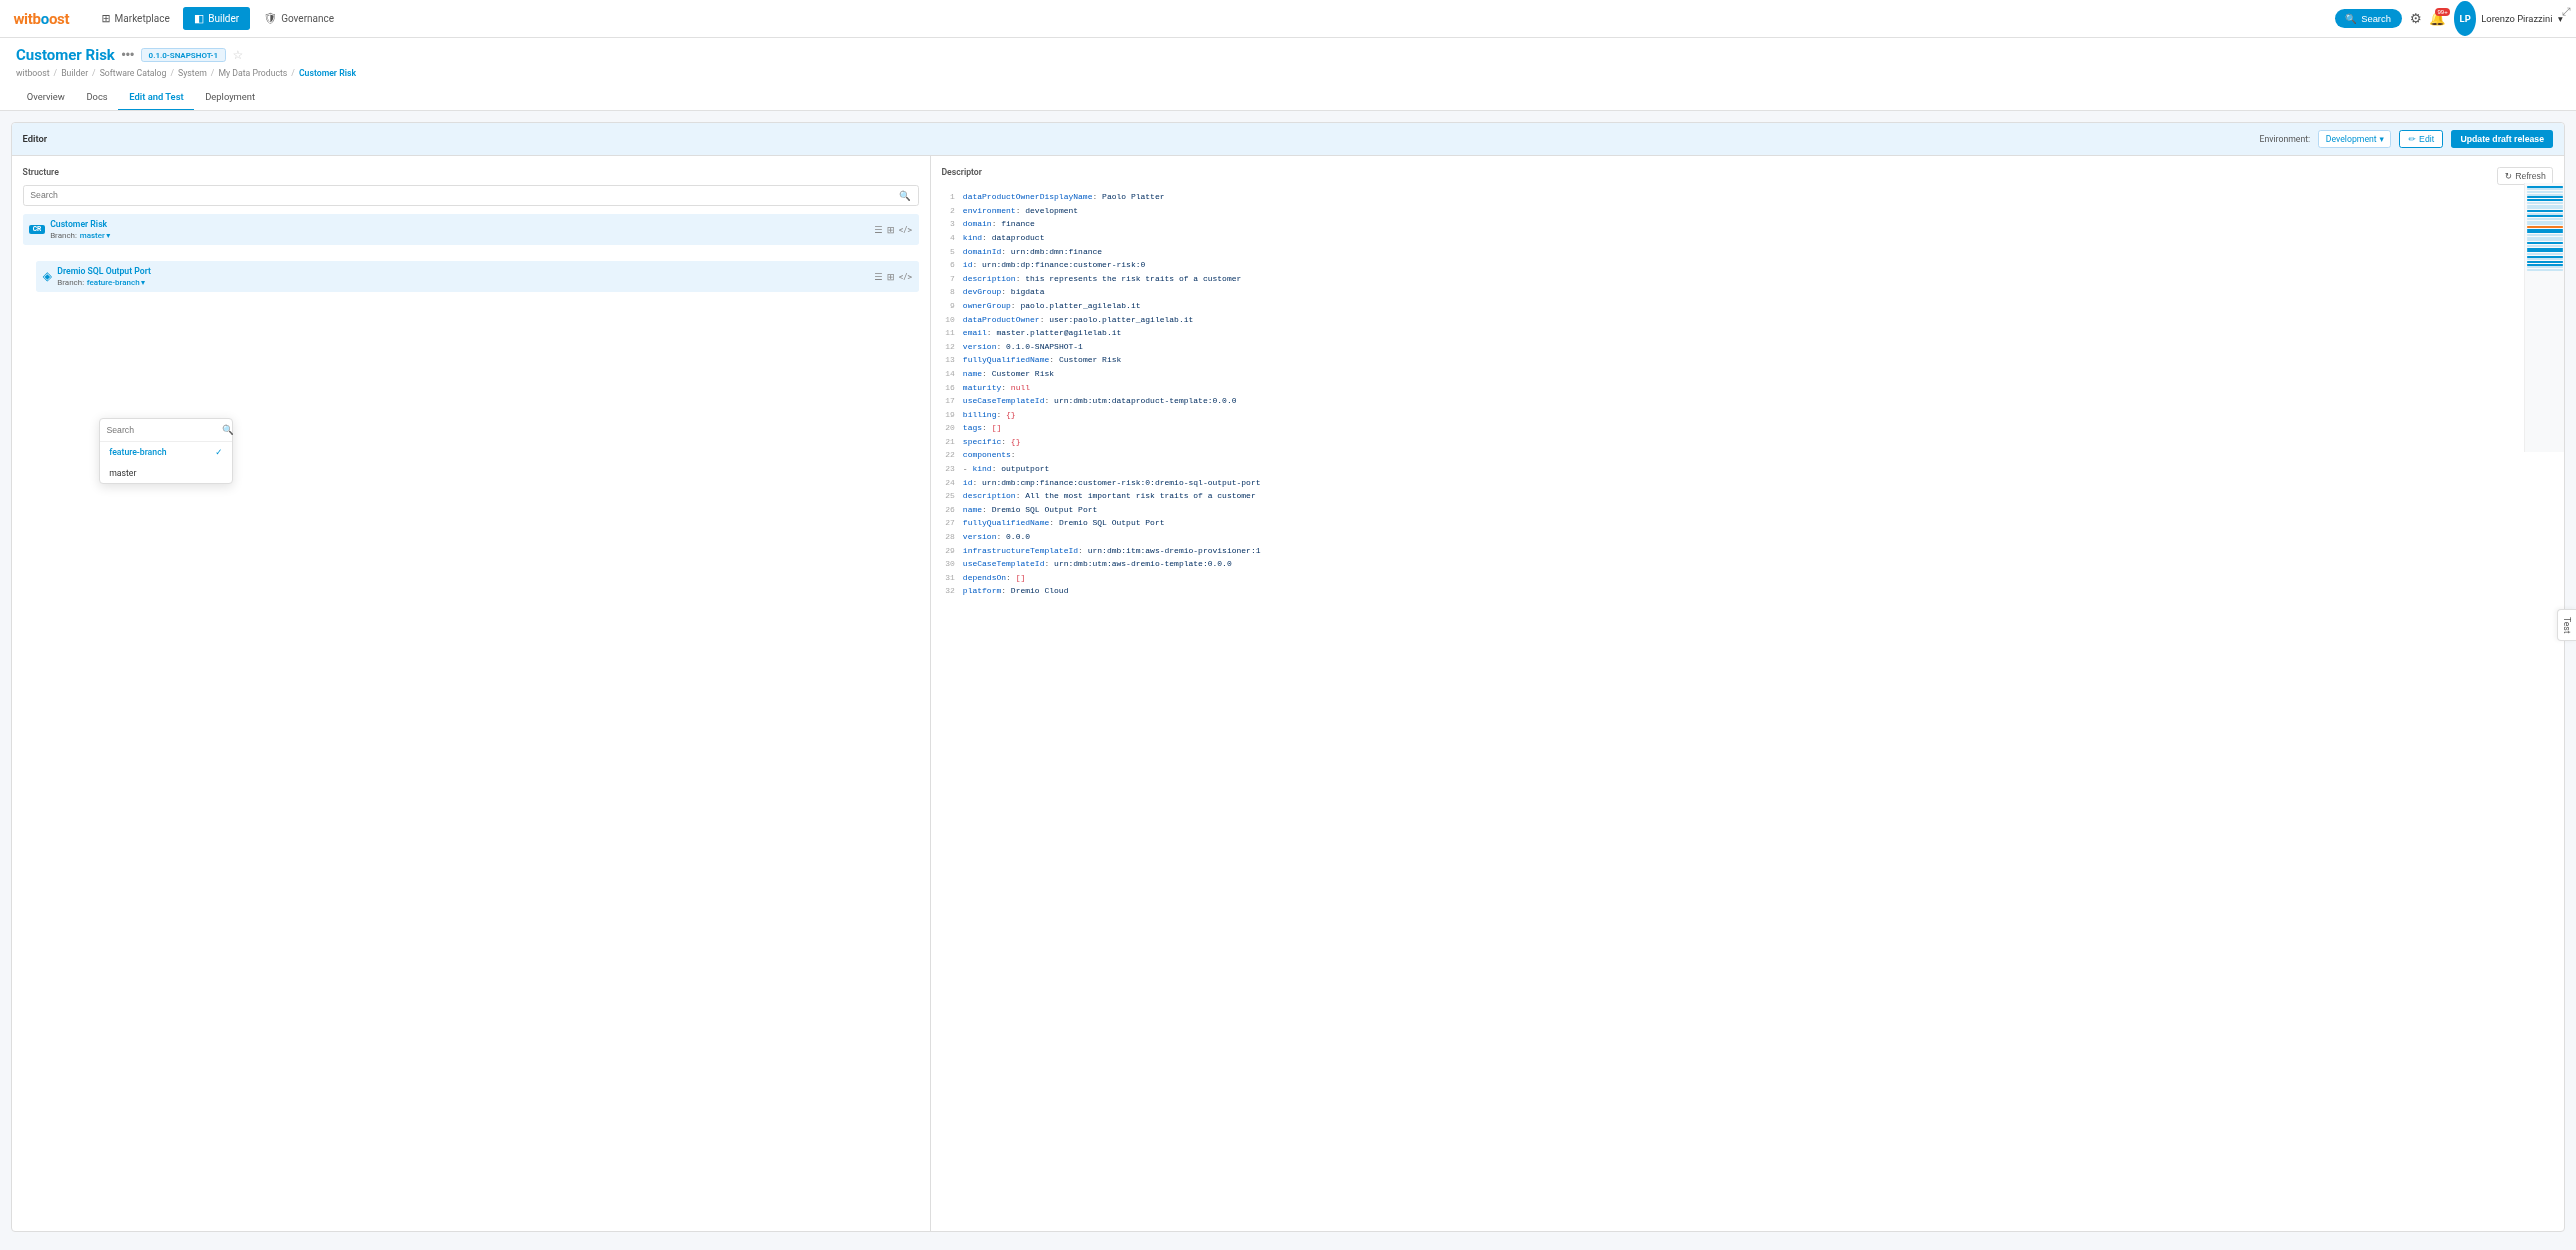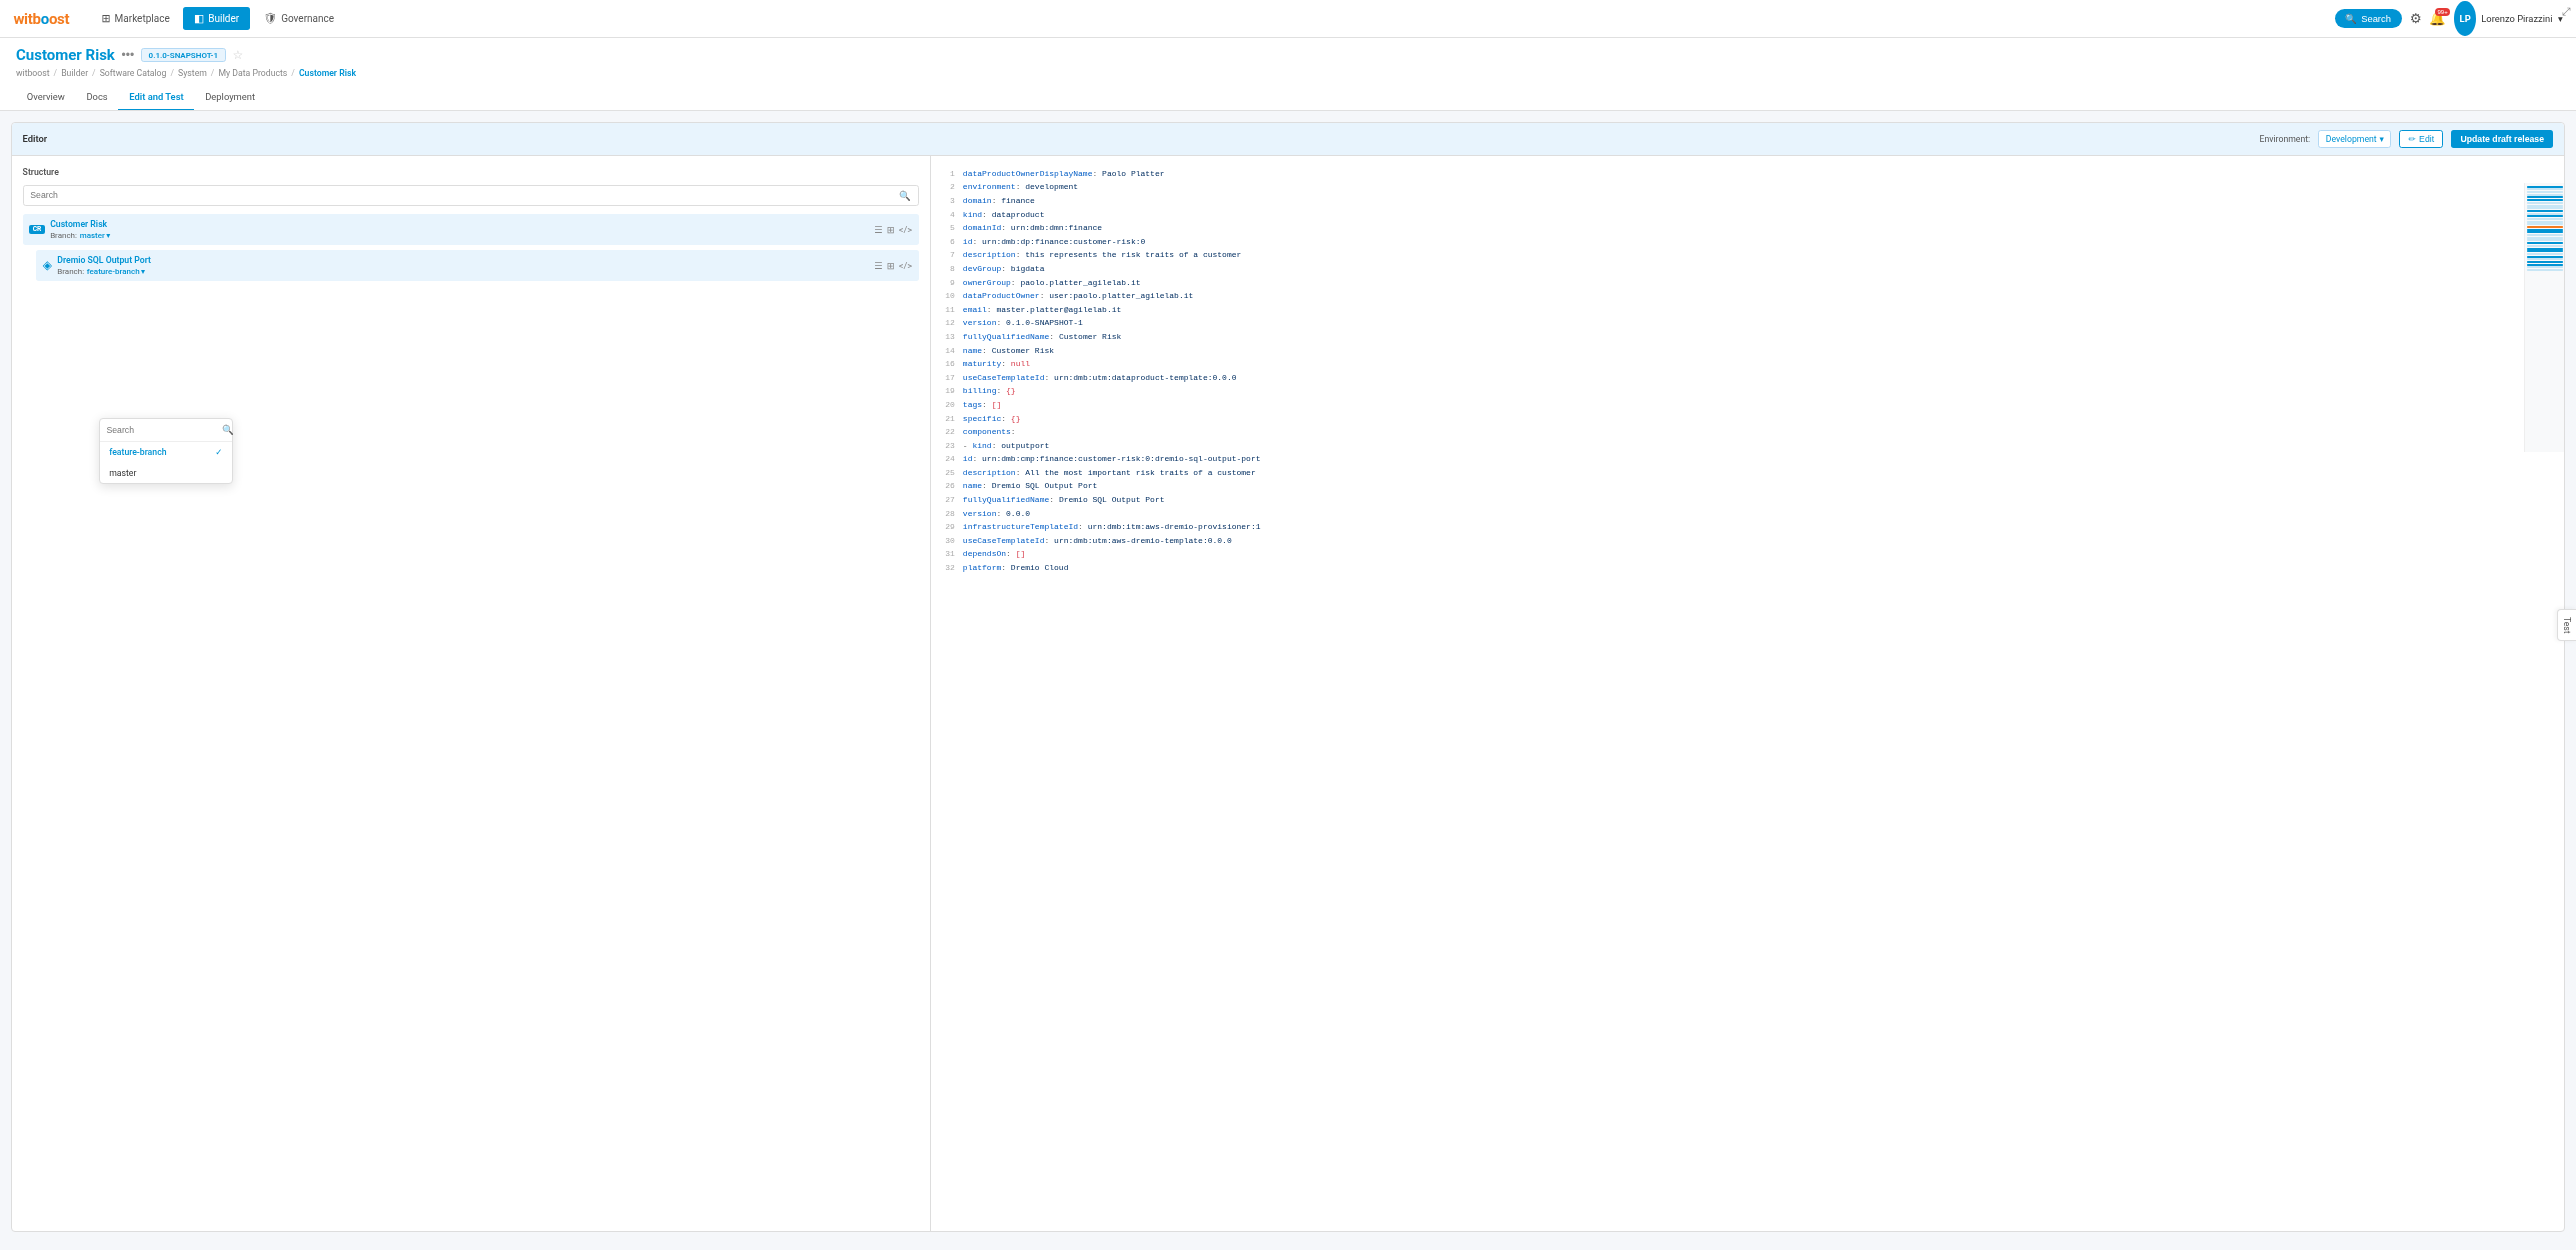--- a/index.html
+++ b/index.html
@@ -93,21 +93,21 @@
     
     .tree-item {
       display: flex; align-items: center; padding: 5.4px 6.7px; border-radius: 2.7px;
       background: #e8f4fd; margin-bottom: 2.7px; gap: 5.4px;
     }
     .tree-item-badge { background: #0094d4; color: #fff; border-radius: 2px; padding: 0.7px 3.4px; font-size: 6.7px; font-weight: 700; }
     .tree-item-name { font-weight: 600; color: #0094d4; font-size: 8.7px; flex: 1; }
     .tree-item-icons { display: flex; gap: 4px; color: #888; font-size: 9.4px; }
     .branch-row { display: flex; align-items: center; gap: 2.7px; font-size: 8px; color: #666; margin-top: 1.3px; }
     .branch-link { color: #0094d4; font-weight: 500; cursor: pointer; display: flex; align-items: center; gap: 1.3px; }
-    .tree-item-wrapper { margin-bottom: 5px; }
+    .tree-item-wrapper { margin-bottom: 16px; }
     .tree-item-children { margin-left: 13.4px; }
 
     .tree-sub-item {
       display: flex; align-items: center; padding: 5.4px 6.7px; border-radius: 2.7px;
       background: #e8f4fd; margin-bottom: 2.7px; gap: 5.4px;
     }
     .dremio-icon { color: #0094d4; font-size: 12px; }
 
     
     .dropdown-popup {
@@ -312,20 +312,27 @@
           <span>feature-branch</span>
           <span class="check-icon" style="margin-left:auto;">✓</span>
         </div>
         <div class="dropdown-item">
           <span>master</span>
         </div>
       </div>
     </div>
 
     <div class="descriptor-panel">
+      <div class="descriptor-header">
+        <span class="descriptor-title">Descriptor</span>
+        <button class="refresh-btn">
+          <span>↻</span>
+          <span>Refresh</span>
+        </button>
+      </div>
       <div class="code-block" id="code-lines">
       <div class="code-line">
             <span class="line-num">1</span>
             <span class="line-content"><span style="color:#666"></span><span style="color:#005cc5">dataProductOwnerDisplayName</span><span style="color:#666">:</span><span style="color:#032f62"> Paolo Platter</span></span>
           </div>
           <div class="code-line">
             <span class="line-num">2</span>
             <span class="line-content"><span style="color:#666"></span><span style="color:#005cc5">environment</span><span style="color:#666">:</span><span style="color:#032f62"> development</span></span>
           </div>
           <div class="code-line">

